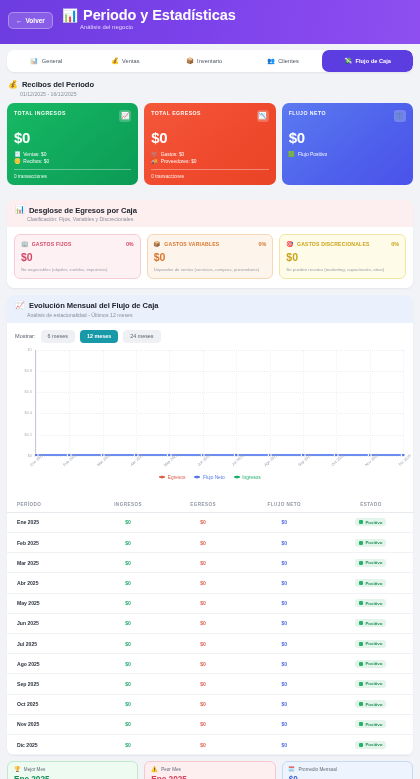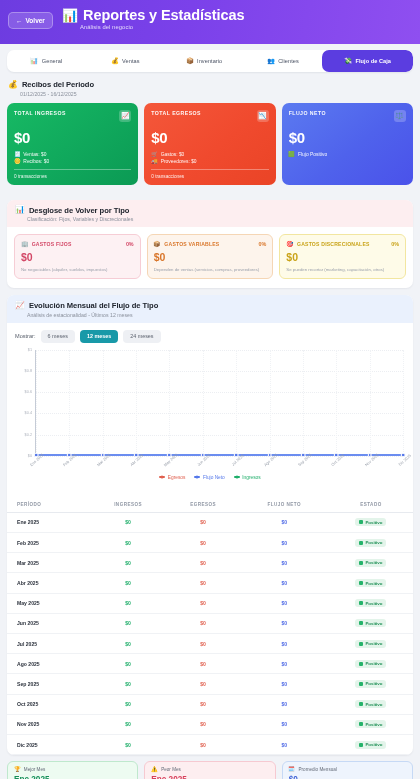--- a/index.html
+++ b/index.html
@@ -250,21 +250,21 @@
 <div class="page">
 
   <div class="header">
     <div class="back-btn">
       <span>←</span>
       <span>Volver</span>
     </div>
     <div class="title-wrap">
       <div class="title-row">
         <span class="title-icon">📊</span>
-        <span class="page-title">Reportes y Estadísticas</span>
+        <span class="page-title">Periodo y Estadísticas</span>
       </div>
       <div class="page-sub">Análisis del negocio</div>
     </div>
   </div>
 
   <div class="tabbar-wrap">
     <div class="tabbar">
       <div class="tab">
         <span class="t-ic">📊</span>
         <span>General</span>
@@ -352,21 +352,21 @@
           </div>
         </div>
       </div>
     </div>
   </div>
 
   <div class="panel">
     <div class="panel-head pink">
       <div class="ph-title">
         <span class="ic">📊</span>
-        <span>Desglose de Volver por Tipo</span>
+        <span>Desglose de Egresos por Caja</span>
       </div>
       <div class="ph-sub">Clasificación: Fijos, Variables y Discrecionales</div>
     </div>
     <div class="exp-row">
       <div class="exp fijos">
         <div class="exp-top">
           <div class="exp-name">
             <span class="ic">🏢</span>
             <span>GASTOS FIJOS</span>
           </div>
@@ -397,21 +397,21 @@
         <div class="exp-val">$0</div>
         <div class="exp-desc">Se pueden recortar (marketing, capacitación, otros)</div>
       </div>
     </div>
   </div>
 
   <div class="panel">
     <div class="panel-head blue">
       <div class="ph-title">
         <span class="ic">📈</span>
-        <span>Evolución Mensual del Flujo de Tipo</span>
+        <span>Evolución Mensual del Flujo de Caja</span>
       </div>
       <div class="ph-sub">Análisis de estacionalidad - Últimos 12 meses</div>
     </div>
 
     <div class="range-row">
       <span class="range-label">Mostrar:</span>
       <span class="range-btn">6 meses</span>
       <span class="range-btn active">12 meses</span>
       <span class="range-btn">24 meses</span>
     </div>

